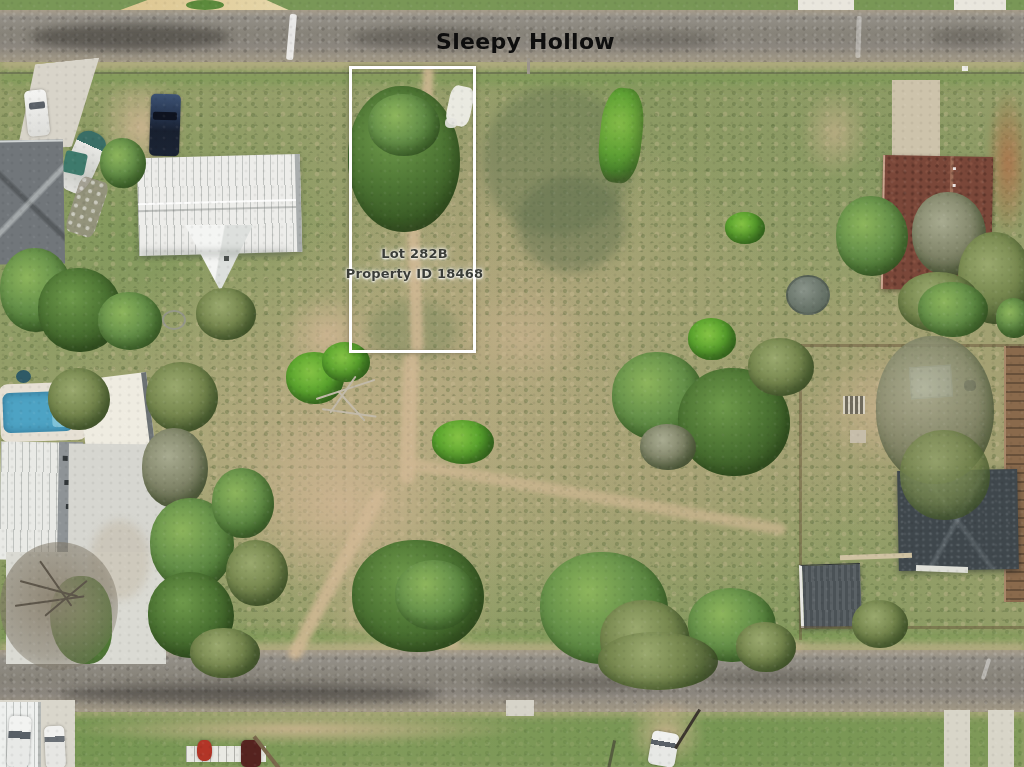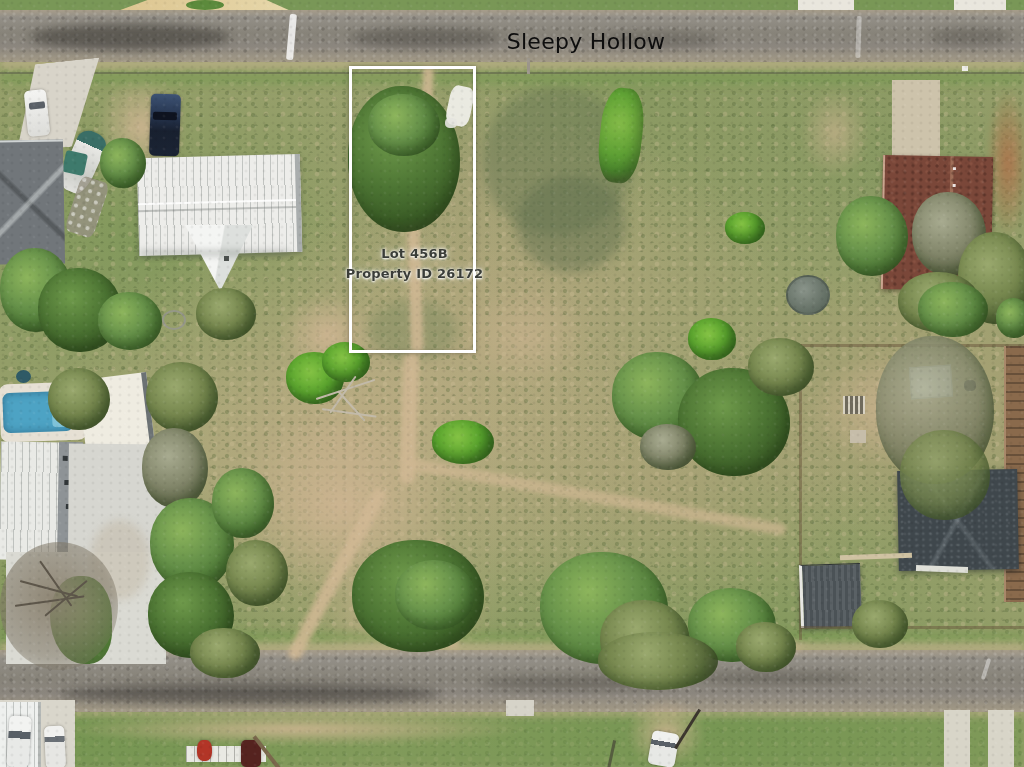--- a/index.html
+++ b/index.html
@@ -46,21 +46,21 @@
   .trail{background:rgba(209,184,148,.85);border-radius:8px;filter:blur(2.5px);}
   .dirt{border-radius:50%;background:radial-gradient(closest-side, rgba(206,181,146,.9), rgba(206,181,146,0));filter:blur(2px);}
   .twig{height:2px;background:#c2baa9;transform-origin:0 50%;border-radius:2px;}
   .seamsV{background-image:repeating-linear-gradient(90deg, rgba(140,146,143,.45) 0 1px, transparent 1px 7px);}
   .car{border-radius:5px;box-shadow:0 0 3px rgba(0,0,0,.35);}
   .boundary{border:3px solid var(--pal-boundary_white,#fff);box-sizing:border-box;
     box-shadow:0 0 4px rgba(0,0,0,.35), inset 0 0 3px rgba(0,0,0,.2);}
   .lot-label{color:var(--pal-lot_text,#3a3d38);font-weight:bold;font-size:13px;line-height:1.5;
     text-align:center;letter-spacing:.2px;
     text-shadow:0 0 3px rgba(255,255,255,.95),0 0 7px rgba(255,255,255,.75),0 1px 2px rgba(255,255,255,.8);}
-  .street-label{color:var(--pal-street_text,#0e0e0e);font-weight:normal;text-align:center;letter-spacing:.3px;}
+  .street-label{color:var(--pal-street_text,#0e0e0e);font-weight:bold;letter-spacing:.3px;}
   .grain{background-image:
       radial-gradient(circle at 3px 3px, rgba(0,0,0,.05) 1px, transparent 1.8px),
       radial-gradient(circle at 8px 6px, rgba(255,255,255,.05) 1px, transparent 1.8px);
     background-size:9px 8px,13px 11px;pointer-events:none;}
 </style>
 </head>
 <body>
 
 <div class="scene">
 
@@ -253,18 +253,18 @@
 
   <div class="abs twig" style="left:316px;top:398px;width:62px;transform:rotate(-18deg);"></div>
   <div class="abs twig" style="left:322px;top:408px;width:55px;transform:rotate(8deg);"></div>
   <div class="abs twig" style="left:338px;top:390px;width:40px;transform:rotate(48deg);"></div>
   <div class="abs twig" style="left:330px;top:412px;width:45px;transform:rotate(-55deg);"></div>
 
   <div class="abs grain" style="left:0;top:0;width:1024px;height:767px;"></div>
 
   <div class="abs boundary" style="left:349px;top:66px;width:127px;height:287px;"></div>
   <div class="abs lot-label" style="left:342px;top:244px;width:145px;">
-    <div>Lot 456B</div>
-    <div>Property ID 26172</div>
+    <div>Lot 282B</div>
+    <div>Property ID 18468</div>
   </div>
   <div class="abs street-label" style="left:436px;top:29px;width:300px;font-size:22px;">Sleepy Hollow</div>
 
 </div>
 
 </body></html>

